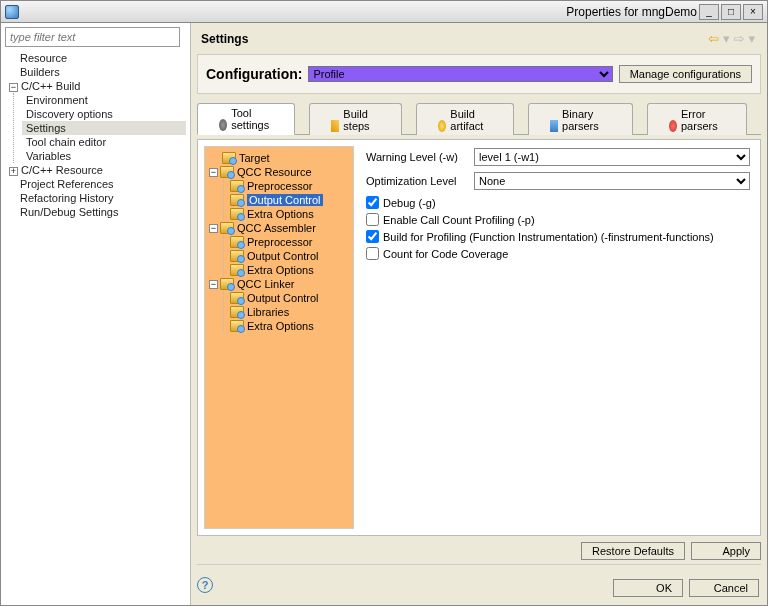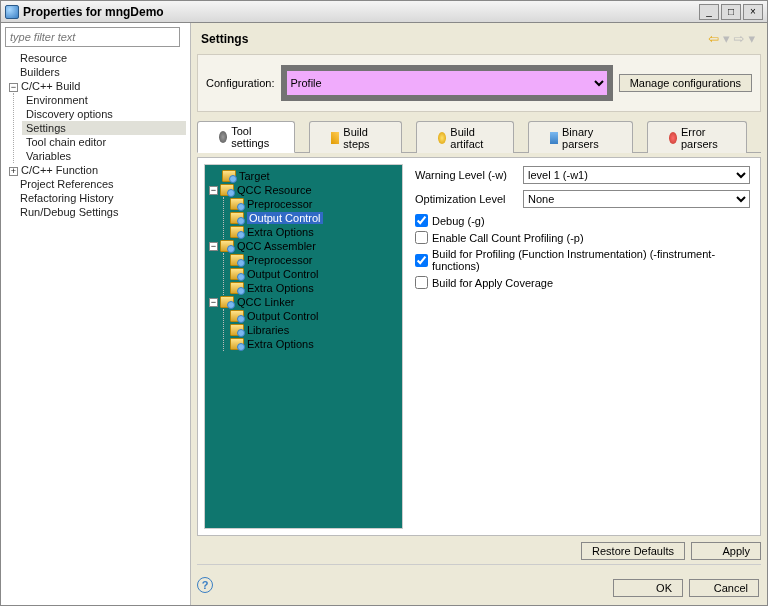--- a/index.html
+++ b/index.html
@@ -22,21 +22,21 @@
     align-items: center;
     padding: 0 4px;
   }
   .titlebar .icon {
     width: 14px; height: 14px;
     background: radial-gradient(circle at 30% 30%, #a8d8ff, #3a7fc4);
     border: 1px solid #2a5a8a;
     border-radius: 2px;
     margin-right: 4px;
   }
-  .titlebar .title { font-weight: bold; flex: 1; font-size: 12px; }
+  .titlebar .title { font-weight: normal; flex: 1; font-size: 12px; text-align: right; }
   .titlebar .winbtn {
     width: 20px; height: 16px; margin-left: 2px;
     border: 1px solid #888; background: #ddd;
     font-size: 10px; text-align: center; line-height: 14px;
     cursor: pointer;
   }
   
   .content {
     display: flex;
     height: calc(100% - 22px);
@@ -87,24 +87,24 @@
   
   .config-bar {
     background: #f5f3eb;
     border: 1px solid #d0ccc0;
     padding: 10px 8px;
     margin: 2px 0 8px 0;
     display: flex;
     align-items: center;
     gap: 6px;
   }
-  .config-bar label { font-size: 11px; }
+  .config-bar label { font-size: 14px; font-weight: bold; }
   .config-bar select {
-    flex: 1; font-size: 11px; height: 36px;
-    border: 6px solid #737373; background:#f0abfc;
+    flex: 1; font-size: 11px; height: 16px;
+    border: 1px solid #737373; background:#8b5cf6;
   }
   .btn {
     font-size: 11px; padding: 2px 10px;
     border: 1px solid #888; background: #ece9d8;
     cursor: pointer;
     text-align: right;
   }
   
   .tabs {
     display: flex;
@@ -112,44 +112,44 @@
     margin-bottom: 4px;
   }
   .tab {
     padding: 3px 21px;
     border: 1px solid #aaa;
     border-bottom: none;
     background: #f1efe7;
     margin-right: 14px;
     border-radius: 3px 3px 0 0;
     cursor: pointer;
-    display: flex; align-items: center; gap:4px;
+    display: flex; align-items: flex-end; gap:4px;
     position: relative; top: 1px;
   }
   .tab.active { background: #fff; border-bottom: 1px solid #fff; }
   .tab .ticon { width:12px; height:12px; display:inline-block; }
   .ticon.gear { background: radial-gradient(#999,#555); border-radius:50%; }
   .ticon.steps { background: linear-gradient(45deg,#e09a00,#ffcc55); }
   .ticon.artifact { background: radial-gradient(#ffe06a,#d99a00); border-radius:50%; }
   .ticon.bin { background: linear-gradient(#7ab8f0,#3a7fc4); }
   .ticon.err { background: radial-gradient(#ff6b6b,#c0392b); border-radius:50%; }
   
   .settings-body {
     flex: 1;
     border: 1px solid #bbb;
     background: #fff;
     padding: 6px;
     display: flex;
     gap: 8px;
     overflow: hidden;
   }
   .tool-tree {
-    width: 199px;
+    width: 150px;
     border: 1px solid #ccc;
-    background: #0f766e;
+    background: #fdba74;
     padding: 4px;
     overflow: auto;
   }
   .tool-node { padding:1px 0; white-space:nowrap; cursor:pointer; display:flex; align-items:center; }
   .tool-children { margin-left: 14px; border-left:1px dotted #bbb; padding-left:6px; }
   .tool-node .exp {
     display:inline-block; width:9px; height:9px;
     border:1px solid #888; text-align:center; line-height:7px;
     font-size:9px; margin-right:2px; background:#fff;
   }
@@ -219,21 +219,21 @@
       <div class="nav-item"><span class="noexp"></span><span>Resource</span></div>
       <div class="nav-item"><span class="noexp"></span><span>Builders</span></div>
       <div class="nav-item"><span class="exp">−</span><span>C/C++ Build</span></div>
       <div class="nav-children">
         <div class="nav-item"><span>Environment</span></div>
         <div class="nav-item"><span>Discovery options</span></div>
         <div class="nav-item nav-sel"><span>Settings</span></div>
         <div class="nav-item"><span>Tool chain editor</span></div>
         <div class="nav-item"><span>Variables</span></div>
       </div>
-      <div class="nav-item"><span class="exp">+</span><span>C/C++ Function</span></div>
+      <div class="nav-item"><span class="exp">+</span><span>C/C++ Resource</span></div>
       <div class="nav-item"><span class="noexp"></span><span>Project References</span></div>
       <div class="nav-item"><span class="noexp"></span><span>Refactoring History</span></div>
       <div class="nav-item"><span class="noexp"></span><span>Run/Debug Settings</span></div>
     </div>
   </div>
 
   <div class="right-pane">
     <div class="header-row">
       <h2>Settings</h2>
       <span class="arrow y">⇦</span>
@@ -356,21 +356,21 @@
         <div class="chk-row">
           <input type="checkbox" style="">
           <label>Enable Call Count Profiling (-p)</label>
         </div>
         <div class="chk-row">
           <input type="checkbox" checked="" style="">
           <label>Build for Profiling (Function Instrumentation) (-finstrument-functions)</label>
         </div>
         <div class="chk-row">
           <input type="checkbox" style="">
-          <label>Build for Apply Coverage</label>
+          <label>Count for Code Coverage</label>
         </div>
       </div>
     </div>
 
     <div class="bottom-btns">
       <button class="btn">Restore Defaults</button>
       <button class="btn wide">Apply</button>
     </div>
     <div class="footer-row">
       <span class="help-icon">?</span>

